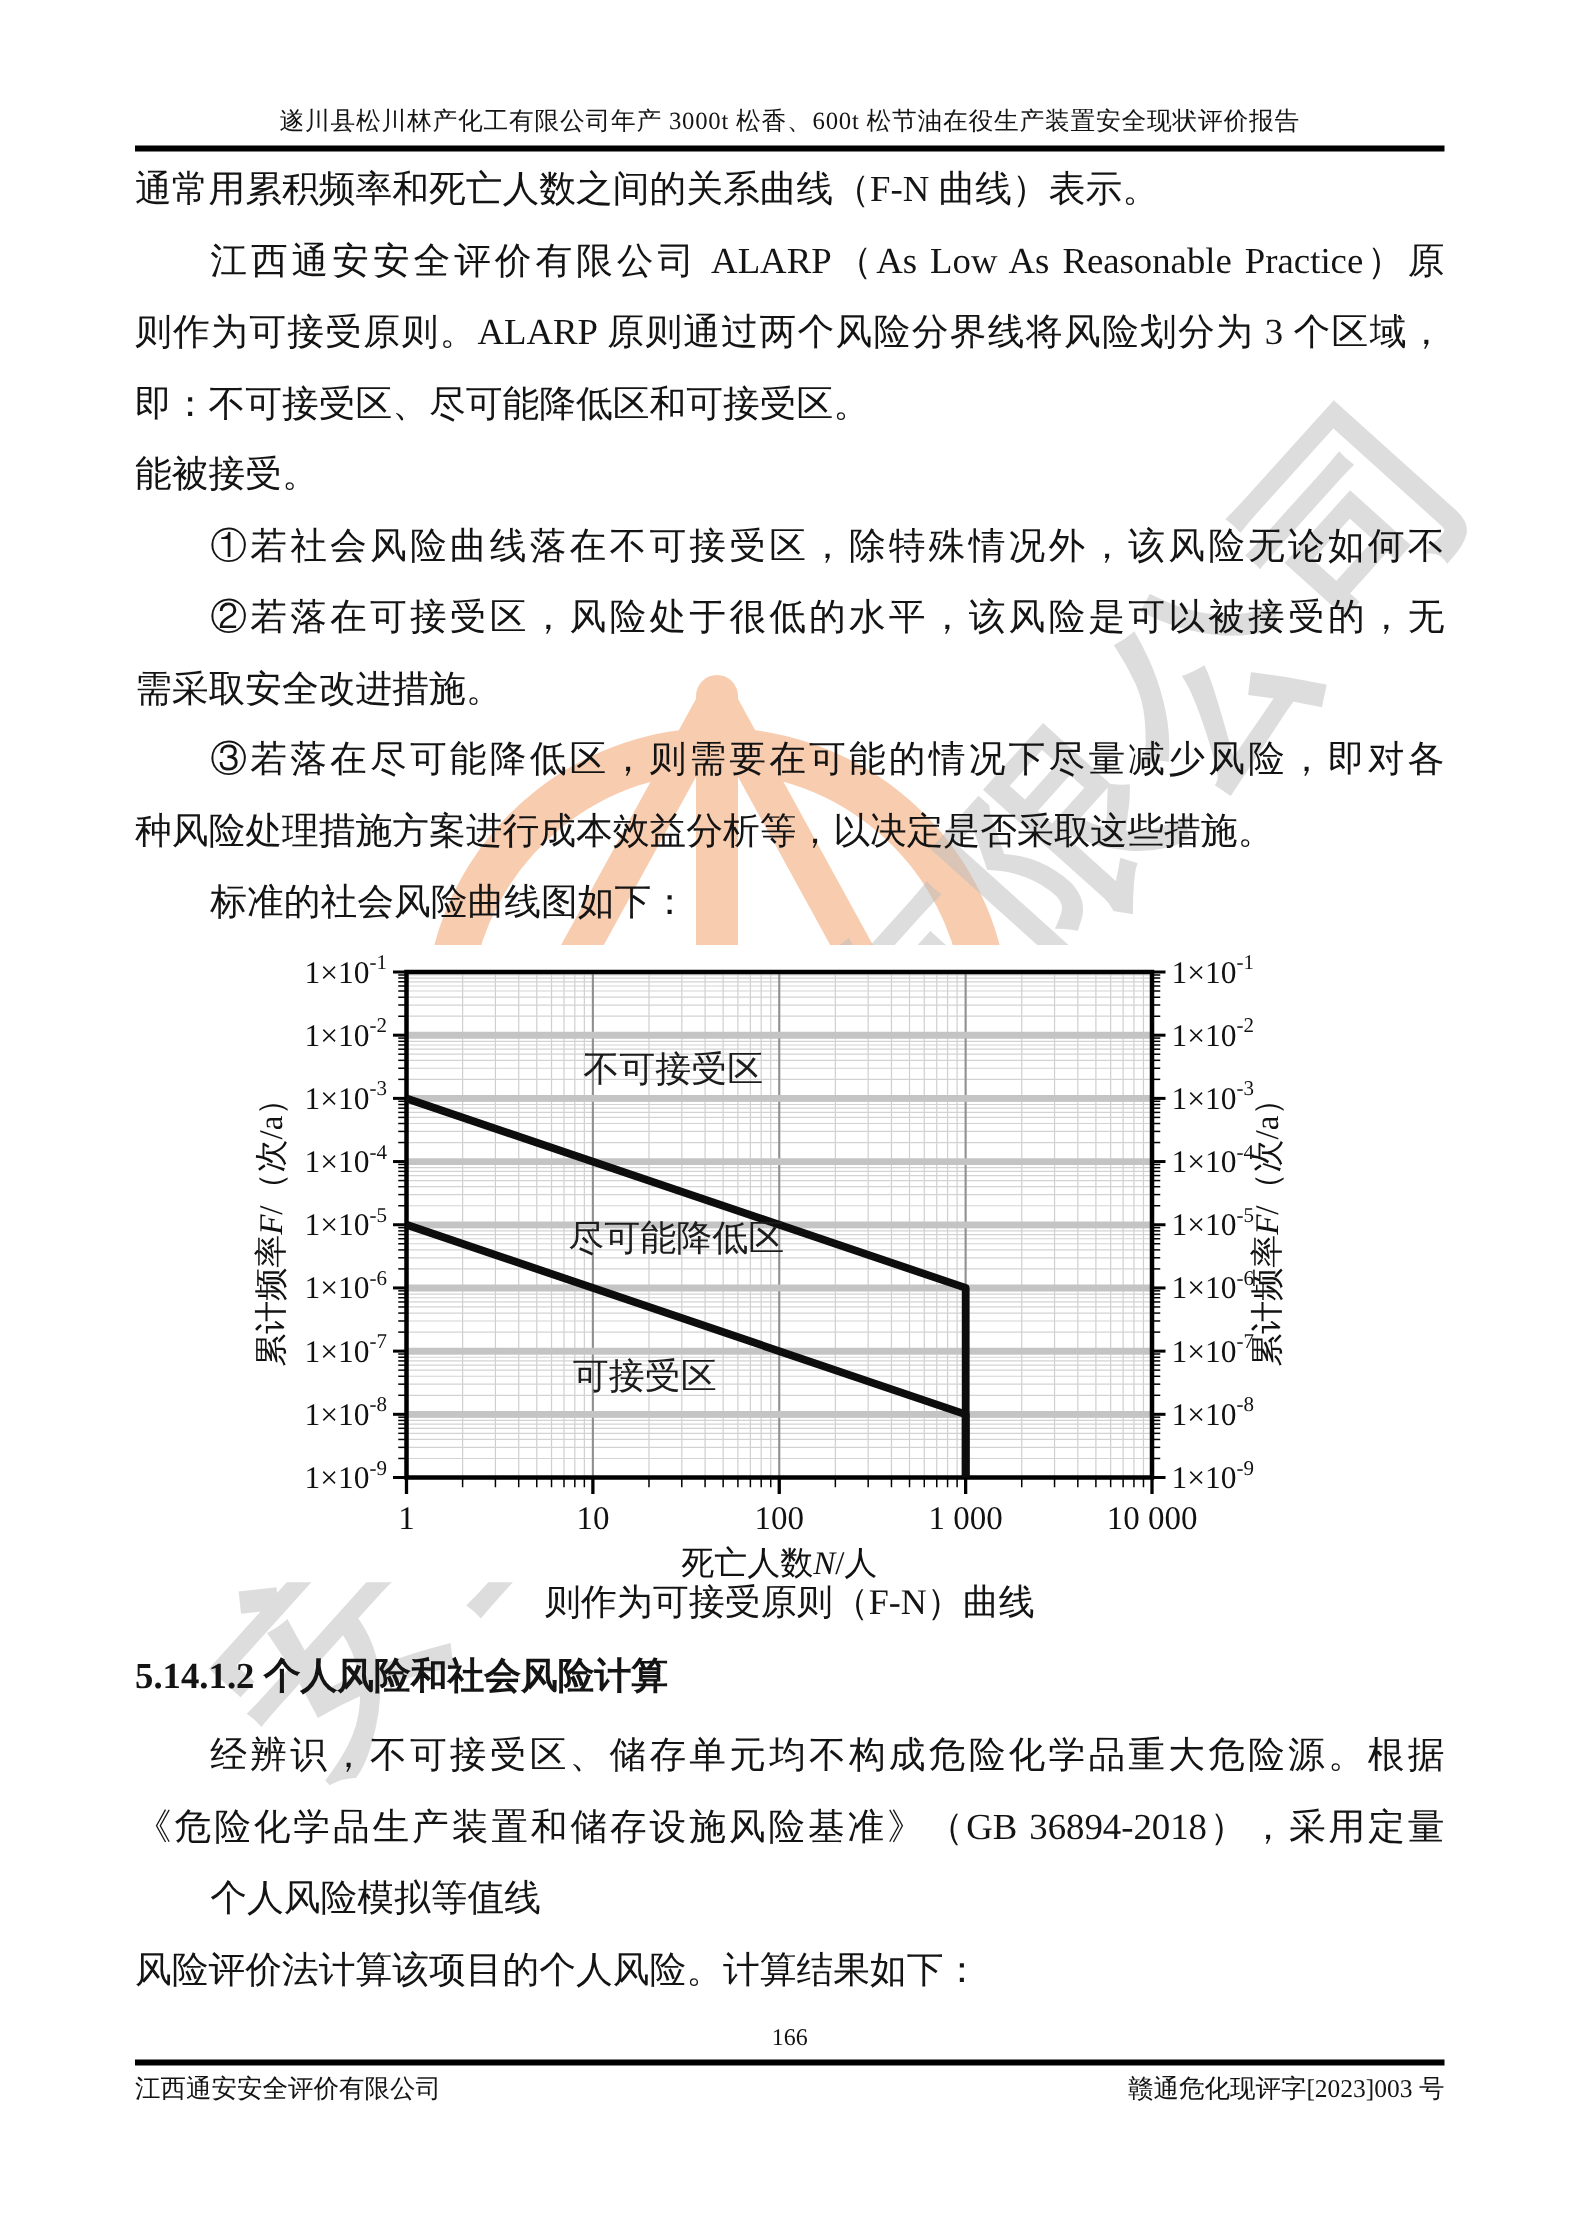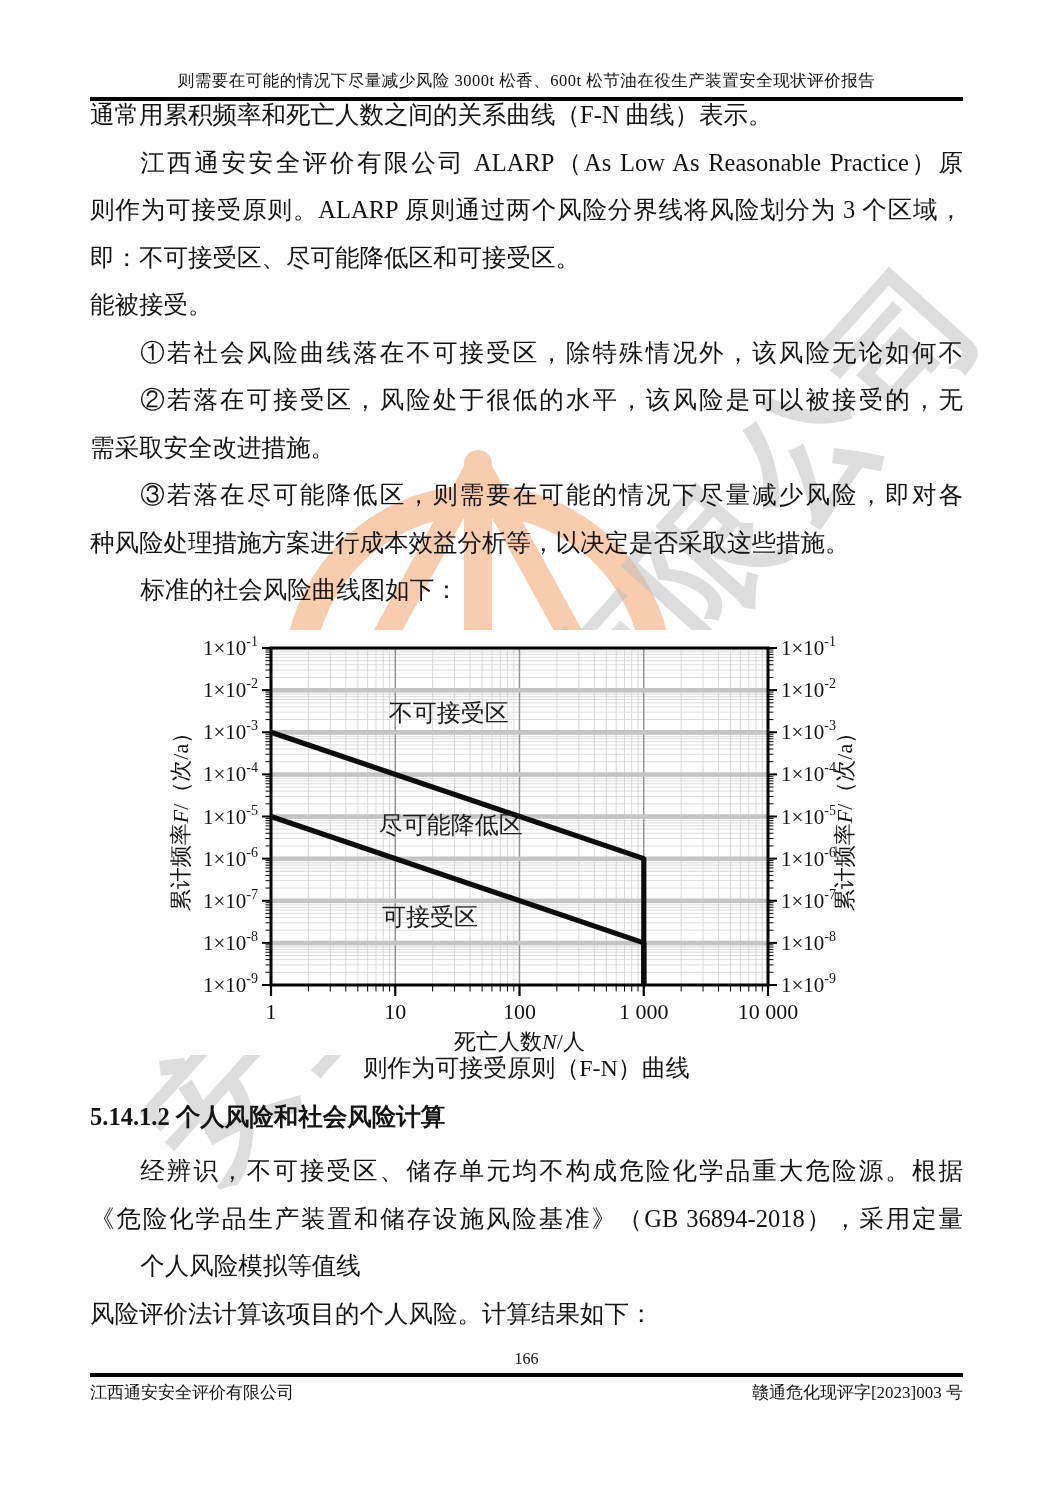--- a/index.html
+++ b/index.html
@@ -17,21 +17,21 @@
     transform:rotate(-48deg);opacity:.5;white-space:nowrap;
   }
   
   .abs{position:absolute;left:90px;width:873px;z-index:1;}
   .header-title{top:70px;text-align:center;font-size:16.5px;letter-spacing:.5px;}
   .rule{position:absolute;left:90px;width:873px;height:3.5px;background:#000;z-index:1;}
   .header-rule{top:97px;}
   .line{line-height:47.5px;font-size:24.5px;}
   .j{text-align:justify;text-align-last:justify;}
   .indent{text-indent:2.05em;}
-  #paras-top{top:91px;}
+  #paras-top{top:103px;}
   #paras-bottom{top:1147px;}
   .figure{position:absolute;left:136px;top:630px;width:860px;height:425px;z-index:1;}
   .caption{top:1052px;text-align:center;font-size:24px;}
   .heading{top:1100px;font-size:24.5px;font-weight:bold;}
   .pageno{top:1350px;text-align:center;font-size:16px;}
   .footer-rule{top:1373px;}
   .footer{top:1381px;display:flex;justify-content:space-between;font-size:17px;}
 </style>
 </head>
 <body>
@@ -41,21 +41,21 @@
   <div class="watermark">
     <svg class="wm-logo" viewBox="0 0 390 210">
       <path class="wm-stroke" d="M 20 208 A 180 180 0 0 1 370 208" fill="none" stroke-width="30" stroke-linecap="round" stroke="#ef8f4f"></path>
       <path class="wm-stroke" d="M 195 34 L 195 206" fill="none" stroke-width="28" stroke-linecap="round" stroke="#ef8f4f"></path>
       <path class="wm-stroke" d="M 193 40 L 102 206" fill="none" stroke-width="25" stroke-linecap="round" stroke="#ef8f4f"></path>
       <path class="wm-stroke" d="M 197 40 L 288 206" fill="none" stroke-width="25" stroke-linecap="round" stroke="#ef8f4f"></path>
     </svg>
     <div class="wm-text" style="color: rgb(189, 189, 189);">安全评价有限公司</div>
   </div>
 
-  <div class="abs header-title">则需要在可能的情况下尽量减少风险 3000t 松香、600t 松节油在役生产装置安全现状评价报告</div>
+  <div class="abs header-title">遂川县松川林产化工有限公司年产 3000t 松香、600t 松节油在役生产装置安全现状评价报告</div>
   <div class="rule header-rule"></div>
 
   <div class="abs" id="paras-top">
       <div class="line">通常用累积频率和死亡人数之间的关系曲线（F-N 曲线）表示。</div>
       <div class="line j indent">江西通安安全评价有限公司 ALARP（As Low As Reasonable Practice）原</div>
       <div class="line j">则作为可接受原则。ALARP 原则通过两个风险分界线将风险划分为 3 个区域，</div>
       <div class="line">即：不可接受区、尽可能降低区和可接受区。</div>
       <div class="line">能被接受。</div>
       <div class="line j indent">①若社会风险曲线落在不可接受区，除特殊情况外，该风险无论如何不</div>
       <div class="line j indent">②若落在可接受区，风险处于很低的水平，该风险是可以被接受的，无</div>

